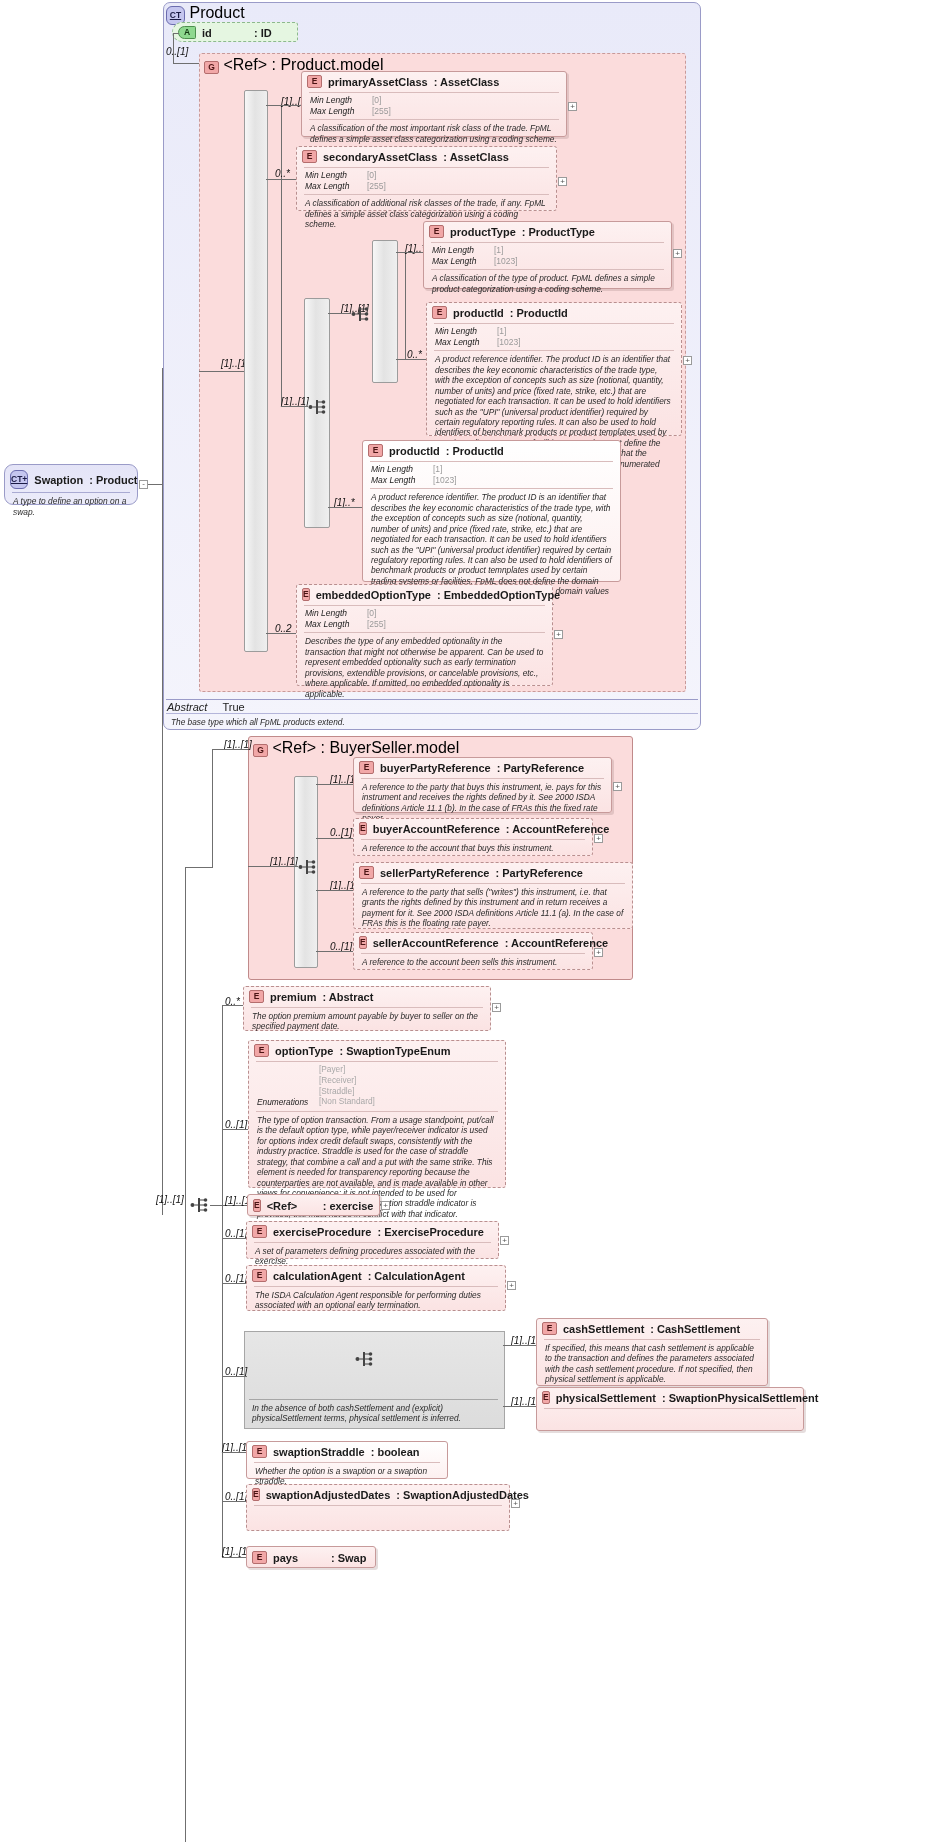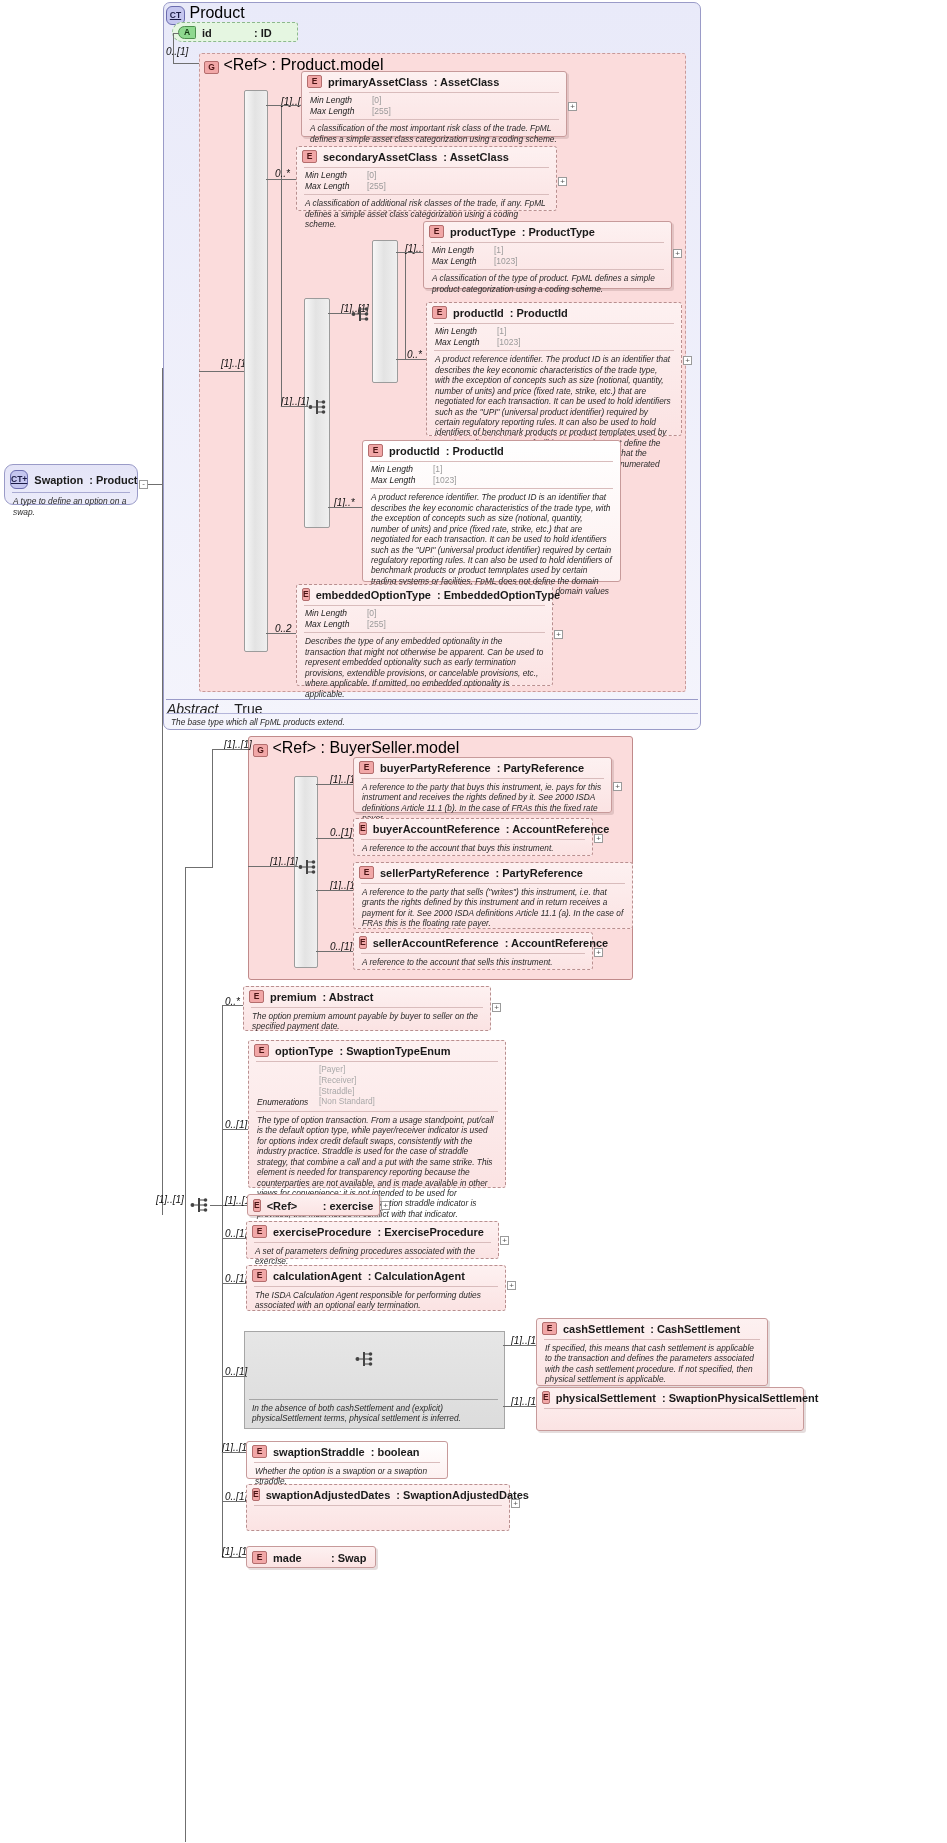--- a/index.html
+++ b/index.html
@@ -56,21 +56,21 @@
   .lnh{height:1px;}
   .lnv{width:1px;}
 
   
   .plus{position:absolute;width:9px;height:9px;border:1px solid #9a9a9a;background:#fff;font-size:8px;line-height:7px;text-align:center;color:#555;box-sizing:border-box;}
   .minus{position:absolute;width:9px;height:9px;border:1px solid #9a9a9a;background:#fff;font-size:8px;line-height:6px;text-align:center;color:#555;box-sizing:border-box;}
 
   
   .seqicon{position:absolute;width:20px;height:18px;}
 
-  .abstract{position:absolute;font-size:14px;}
+  .abstract{position:absolute;font-size:11px;}
   .abstract .ak{font-style:italic;color:#222;}
   .abstract .av{color:#222;}
 
   .enum{padding:2px 8px 2px 8px;font-size:8.3px;line-height:1.3;}
   .enum .ek{font-style:italic;color:#222;}
   .enum .ev{color:#a8a8a8;}
   .hdrline{height:1px;background:#d9bcbc;margin:1px 7px 0 7px;}
 </style>
 </head>
 <body>
@@ -386,21 +386,21 @@
 
   <div class="card" style="left:330px;top:941px;">0..[1]</div>
   <div class="ln lnh" style="left:316px;top:951px;width:38px;"></div>
   <div class="node el opt" style="left:353px;top:932px;width:240px;height:38px;">
     <div class="hdr">
       <span class="b b-E">E</span>
       <span class="nm">sellerAccountReference</span>
       <span class="ty">: AccountReference</span>
     </div>
     <div class="hdrline"></div>
-    <div class="doc">A reference to the account that sells this instrument.</div>
+    <div class="doc">A reference to the account been sells this instrument.</div>
   </div>
   <div class="plus" style="left:594px;top:948px;">+</div>
 
   <div class="card" style="left:156px;top:1194px;">[1]..[1]</div>
   <svg class="seqicon" style="left:190px;top:1196px;" viewBox="0 0 20 18">
     <circle cx="2.5" cy="9" r="2" fill="#444"></circle>
     <line x1="4.5" y1="9" x2="8" y2="9" stroke="#444" stroke-width="1"></line>
     <rect x="8" y="2" width="2" height="14" fill="#444"></rect>
     <line x1="10" y1="4" x2="14" y2="4" stroke="#444" stroke-width="1"></line>
     <line x1="10" y1="9" x2="14" y2="9" stroke="#444" stroke-width="1"></line>
@@ -548,18 +548,18 @@
     </div>
     <div class="hdrline"></div>
   </div>
   <div class="plus" style="left:511px;top:1499px;">+</div>
 
   <div class="card" style="left:222px;top:1546px;">[1]..[1]</div>
   <div class="ln lnh" style="left:222px;top:1557px;width:25px;"></div>
   <div class="node el elshadow" style="left:246px;top:1546px;width:130px;height:22px;">
     <div class="hdr" style="padding-top:4px;">
       <span class="b b-E">E</span>
-      <span class="nm" style="min-width:52px;">made</span>
+      <span class="nm" style="min-width:52px;">pays</span>
       <span class="ty">: Swap</span>
     </div>
   </div>
 
 </div>
 
 </body></html>

